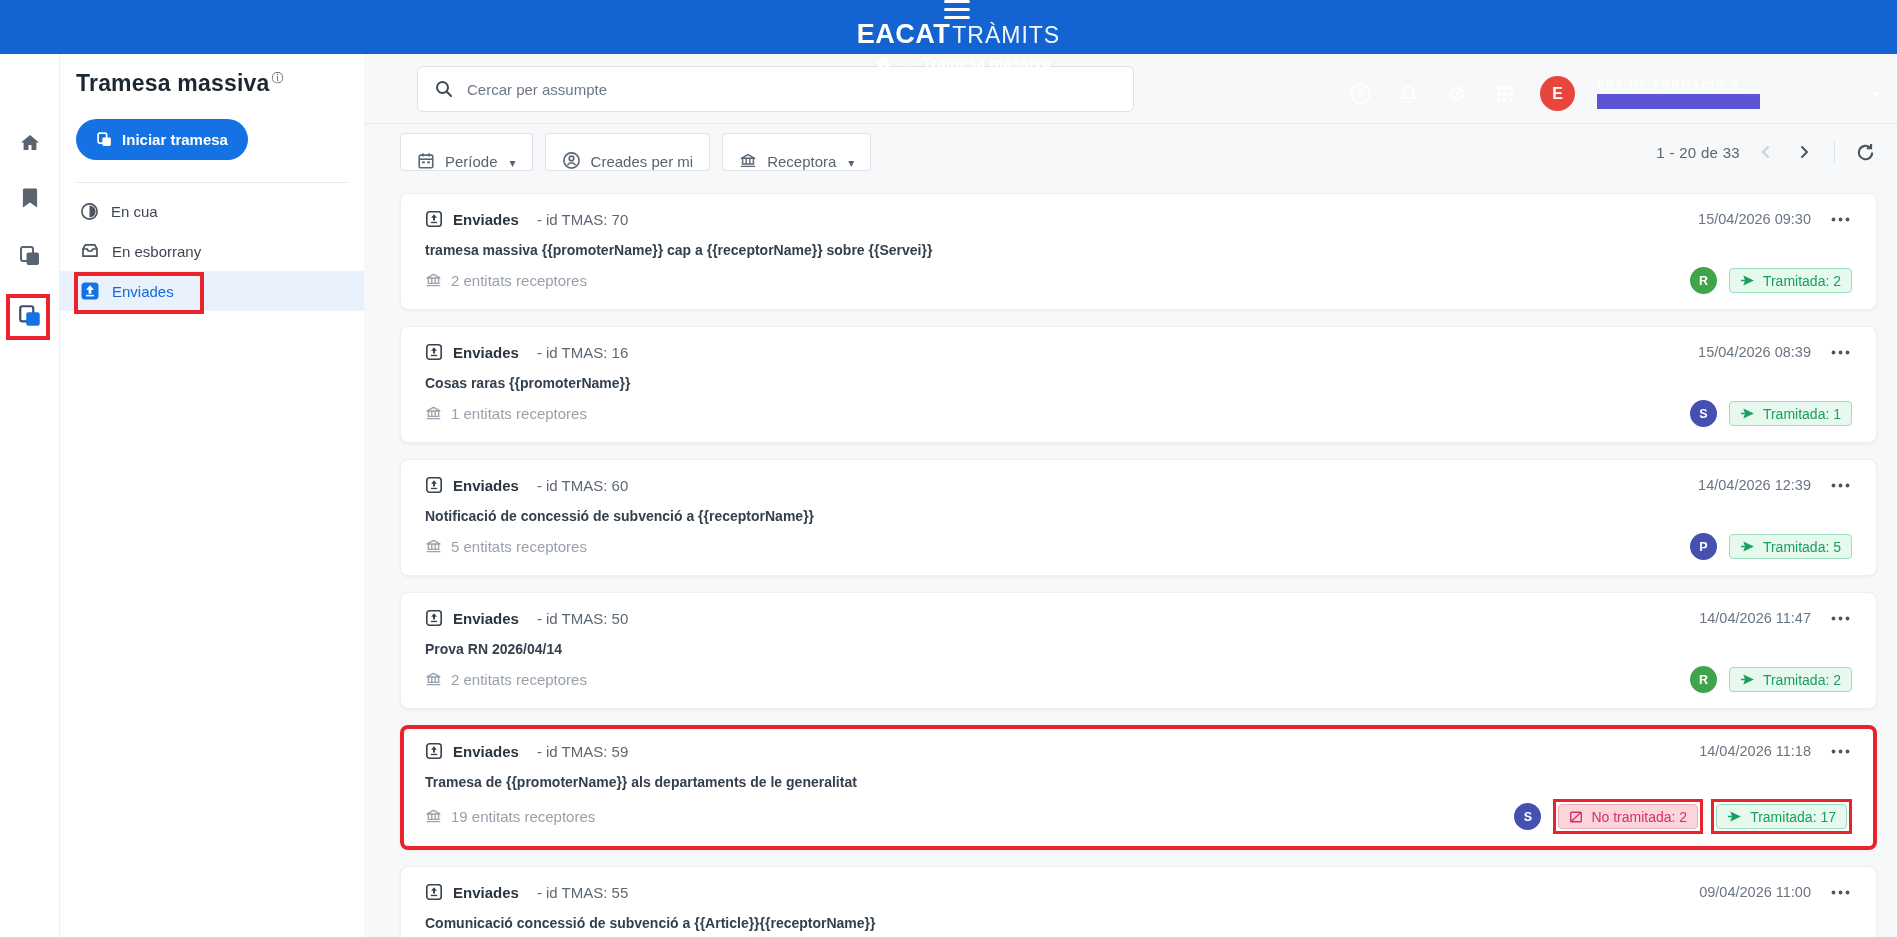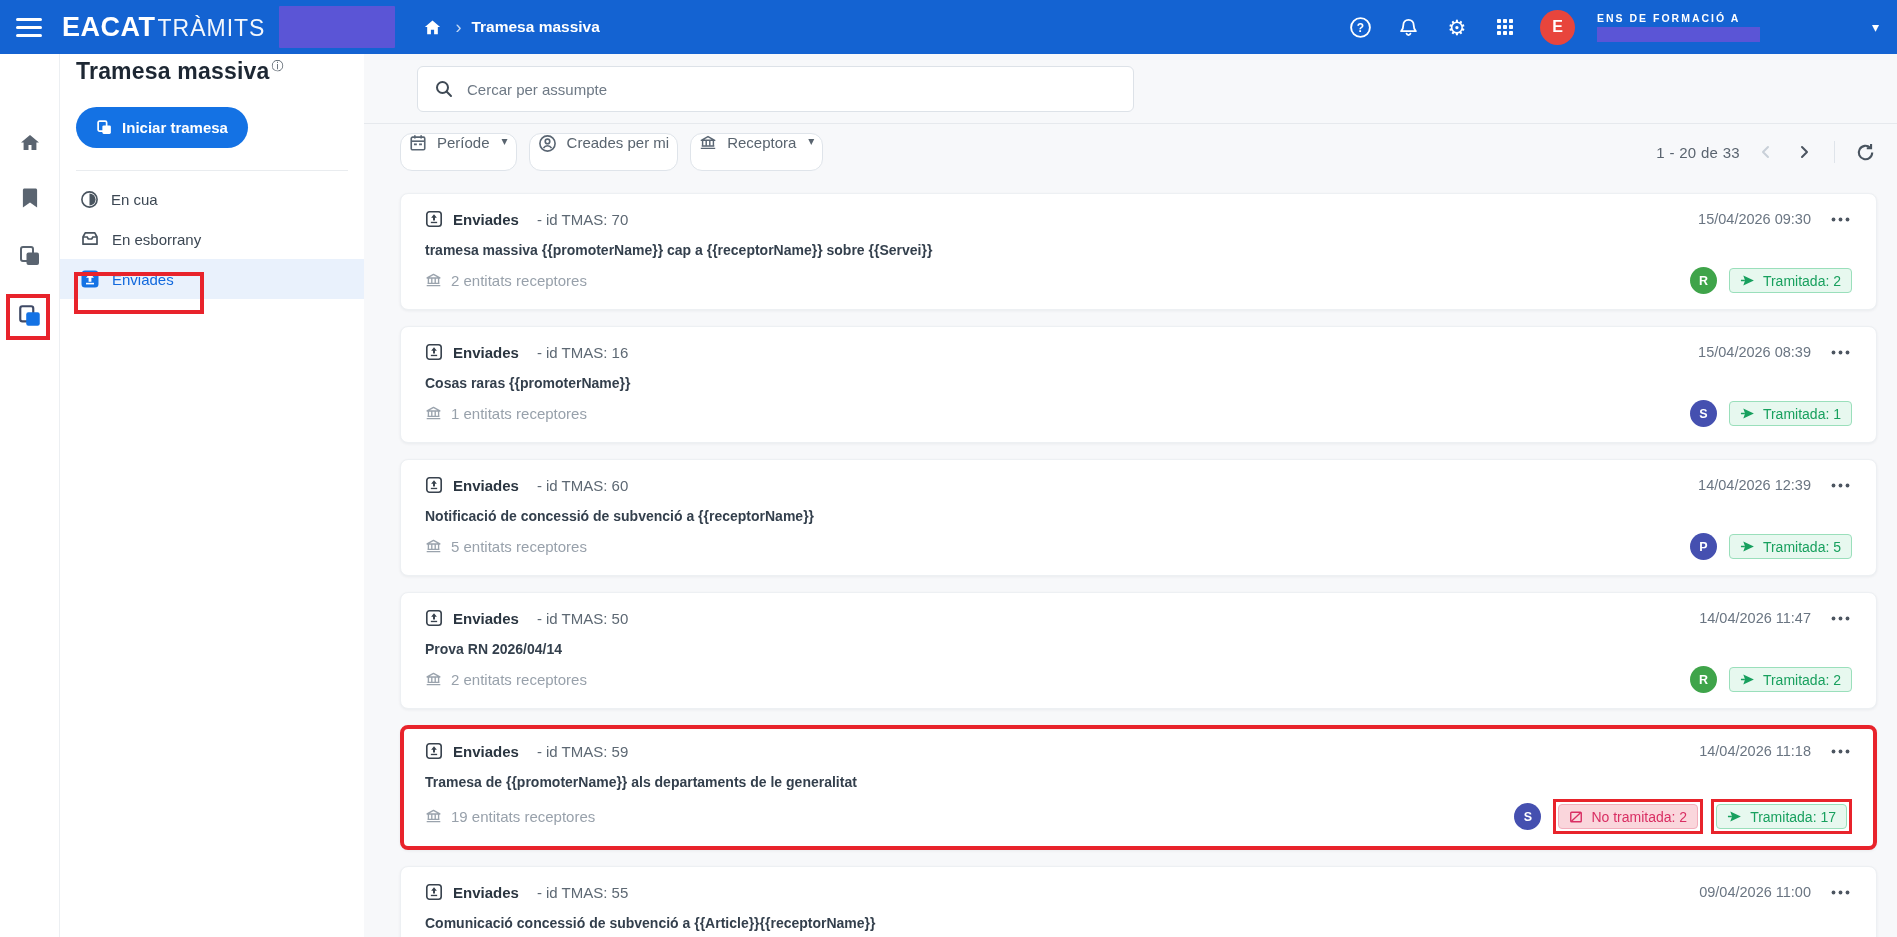--- a/index.html
+++ b/index.html
@@ -1,20 +1,20 @@
 <!DOCTYPE html>
 <html><head>
 <meta charset="utf-8">
 <style>
 * { margin:0; padding:0; box-sizing:border-box; }
 html,body { width:1897px; height:937px; overflow:hidden; }
 body { font-family:"Liberation Sans", sans-serif; background:#f7f8fa; color:#2a3540; }
 
 
-.topbar{position:absolute;top:0;left:0;width:1897px;height:54px;background:#1463d2;display:flex;align-items:center;color:#fff;z-index:30;}
+.topbar{position:absolute;top:0;left:0;width:1897px;height:54px;background:#1463d2;display:flex;align-items:center;color:#fff;z-index:30;flex-direction:column;}
 .hamburger{width:26px;margin-left:16px;cursor:pointer;display:flex;flex-direction:column;gap:5px;}
 .hamburger span{display:block;height:3px;background:#fff;border-radius:2px;}
 .logo{display:flex;align-items:baseline;margin-left:20px;}
 .logo .l1{font-size:27px;font-weight:800;letter-spacing:.5px;}
 .logo .l2{font-size:23px;font-weight:300;letter-spacing:1px;margin-left:2px;opacity:.95;}
 .redaction{background:#5b55d6;}
 .redaction.hdr{width:116px;height:42px;margin-left:14px;border-radius:1px;}
 .crumbs{display:flex;align-items:center;margin-left:24px;gap:10px;}
 .crumb-chevron{font-size:18px;opacity:.75;line-height:1;}
 .crumb-label{font-size:15.5px;font-weight:700;}
@@ -26,42 +26,42 @@
 .org-line{font-size:10.5px;font-weight:700;letter-spacing:2px;white-space:nowrap;}
 .redaction.org{width:163px;height:15px;}
 .caret{font-size:14px;line-height:1;cursor:pointer;}
 
 
 .rail{position:absolute;top:54px;left:0;width:60px;height:883px;background:#fff;border-right:1px solid #eceff2;z-index:20;}
 .ric{position:absolute;left:50%;transform:translateX(-50%);cursor:pointer;display:flex;}
 .ric.r1{top:78px;} .ric.r2{top:133px;} .ric.r3{top:190px;} .ric.r4{top:249px;}
 
 
-.sidebar{position:absolute;top:54px;left:60px;width:304px;height:883px;background:#fff;z-index:10;padding-top:4px;}
+.sidebar{position:absolute;top:54px;left:60px;width:304px;height:883px;background:#fff;z-index:10;padding-top:16px;}
 .sb-title{margin-left:16px;font-size:23px;font-weight:700;color:#1d2733;letter-spacing:.2px;}
 .sb-title sup{font-size:12px;font-weight:400;color:#49545f;margin-left:2px;}
 .sb-btn{margin:22px 0 0 16px;height:41px;width:172px;border:none;border-radius:21px;background:#1472e4;color:#fff;font-size:15px;font-weight:700;font-family:inherit;display:flex;align-items:center;justify-content:center;gap:9px;cursor:pointer;}
 .sb-hr{margin:22px 16px 0 16px;border:none;border-top:1px solid #e9ecef;}
 .sb-list{margin-top:8px;}
 .sb-item{height:40px;display:flex;align-items:center;gap:12px;padding-left:20px;font-size:15px;color:#3c4753;cursor:pointer;}
 .sb-item.active{background:#e9f1fc;color:#1269dd;font-weight:400;}
 
 
 .anno{position:absolute;border:4px solid #e8232b;pointer-events:none;z-index:50;}
 .anno-rail{left:6px;top:240px;width:44px;height:46px;}
 .anno-enviades{left:14px;top:218px;width:130px;height:42px;}
 
 
 .main{position:absolute;top:54px;left:364px;width:1533px;height:883px;background:#f7f8fa;padding:12px 20px 0 36px;overflow:hidden;}
 .search-box{margin-left:17px;width:717px;height:46px;background:#fff;border:1.5px solid #dde2e8;border-radius:6px;display:flex;align-items:center;gap:13px;padding:0 16px;}
 .search-box input{border:none;outline:none;flex:1;font-size:15px;font-family:inherit;color:#2a3540;background:transparent;}
 .search-box input::placeholder{color:#6e7985;}
 .section-divider{margin:11px -20px 0 -36px;border-top:1px solid #e6e9ed;}
 .filter-row{margin-top:9px;display:flex;align-items:center;}
-.chip{height:38px;background:#fff;border:1px solid #dfe4ea;border-radius:12px;display:flex;align-items:flex-start;gap:10px;padding:0 8px;margin-right:12px;font-size:15px;color:#59646f;cursor:pointer;}
+.chip{height:38px;background:#fff;border:1px solid #dfe4ea;border-radius:4px;display:flex;align-items:flex-end;gap:10px;padding:0 16px;margin-right:12px;font-size:15px;color:#59646f;cursor:pointer;}
 .chip .chip-caret{font-size:12px;color:#59646f;margin-left:2px;}
 .pager{margin-left:auto;display:flex;align-items:center;gap:14px;}
 .pager-label{font-size:15px;color:#5a646f;letter-spacing:.3px;}
 .pg-btn{display:flex;align-items:center;justify-content:center;width:24px;height:24px;cursor:pointer;}
 .pg-divider{width:1px;height:22px;background:#dfe4ea;margin:0 4px;}
 
 
 .cards{margin-top:22px;display:flex;flex-direction:column;gap:16px;}
 .card{background:#fff;border:1px solid #edf0f3;border-radius:8px;box-shadow:0 1px 3px rgba(20,30,50,.06);padding:16px 24px 15px 24px;cursor:pointer;}
 .card.annotated{border:4px solid #e8232b;padding:13px 21px 12px 21px;}

